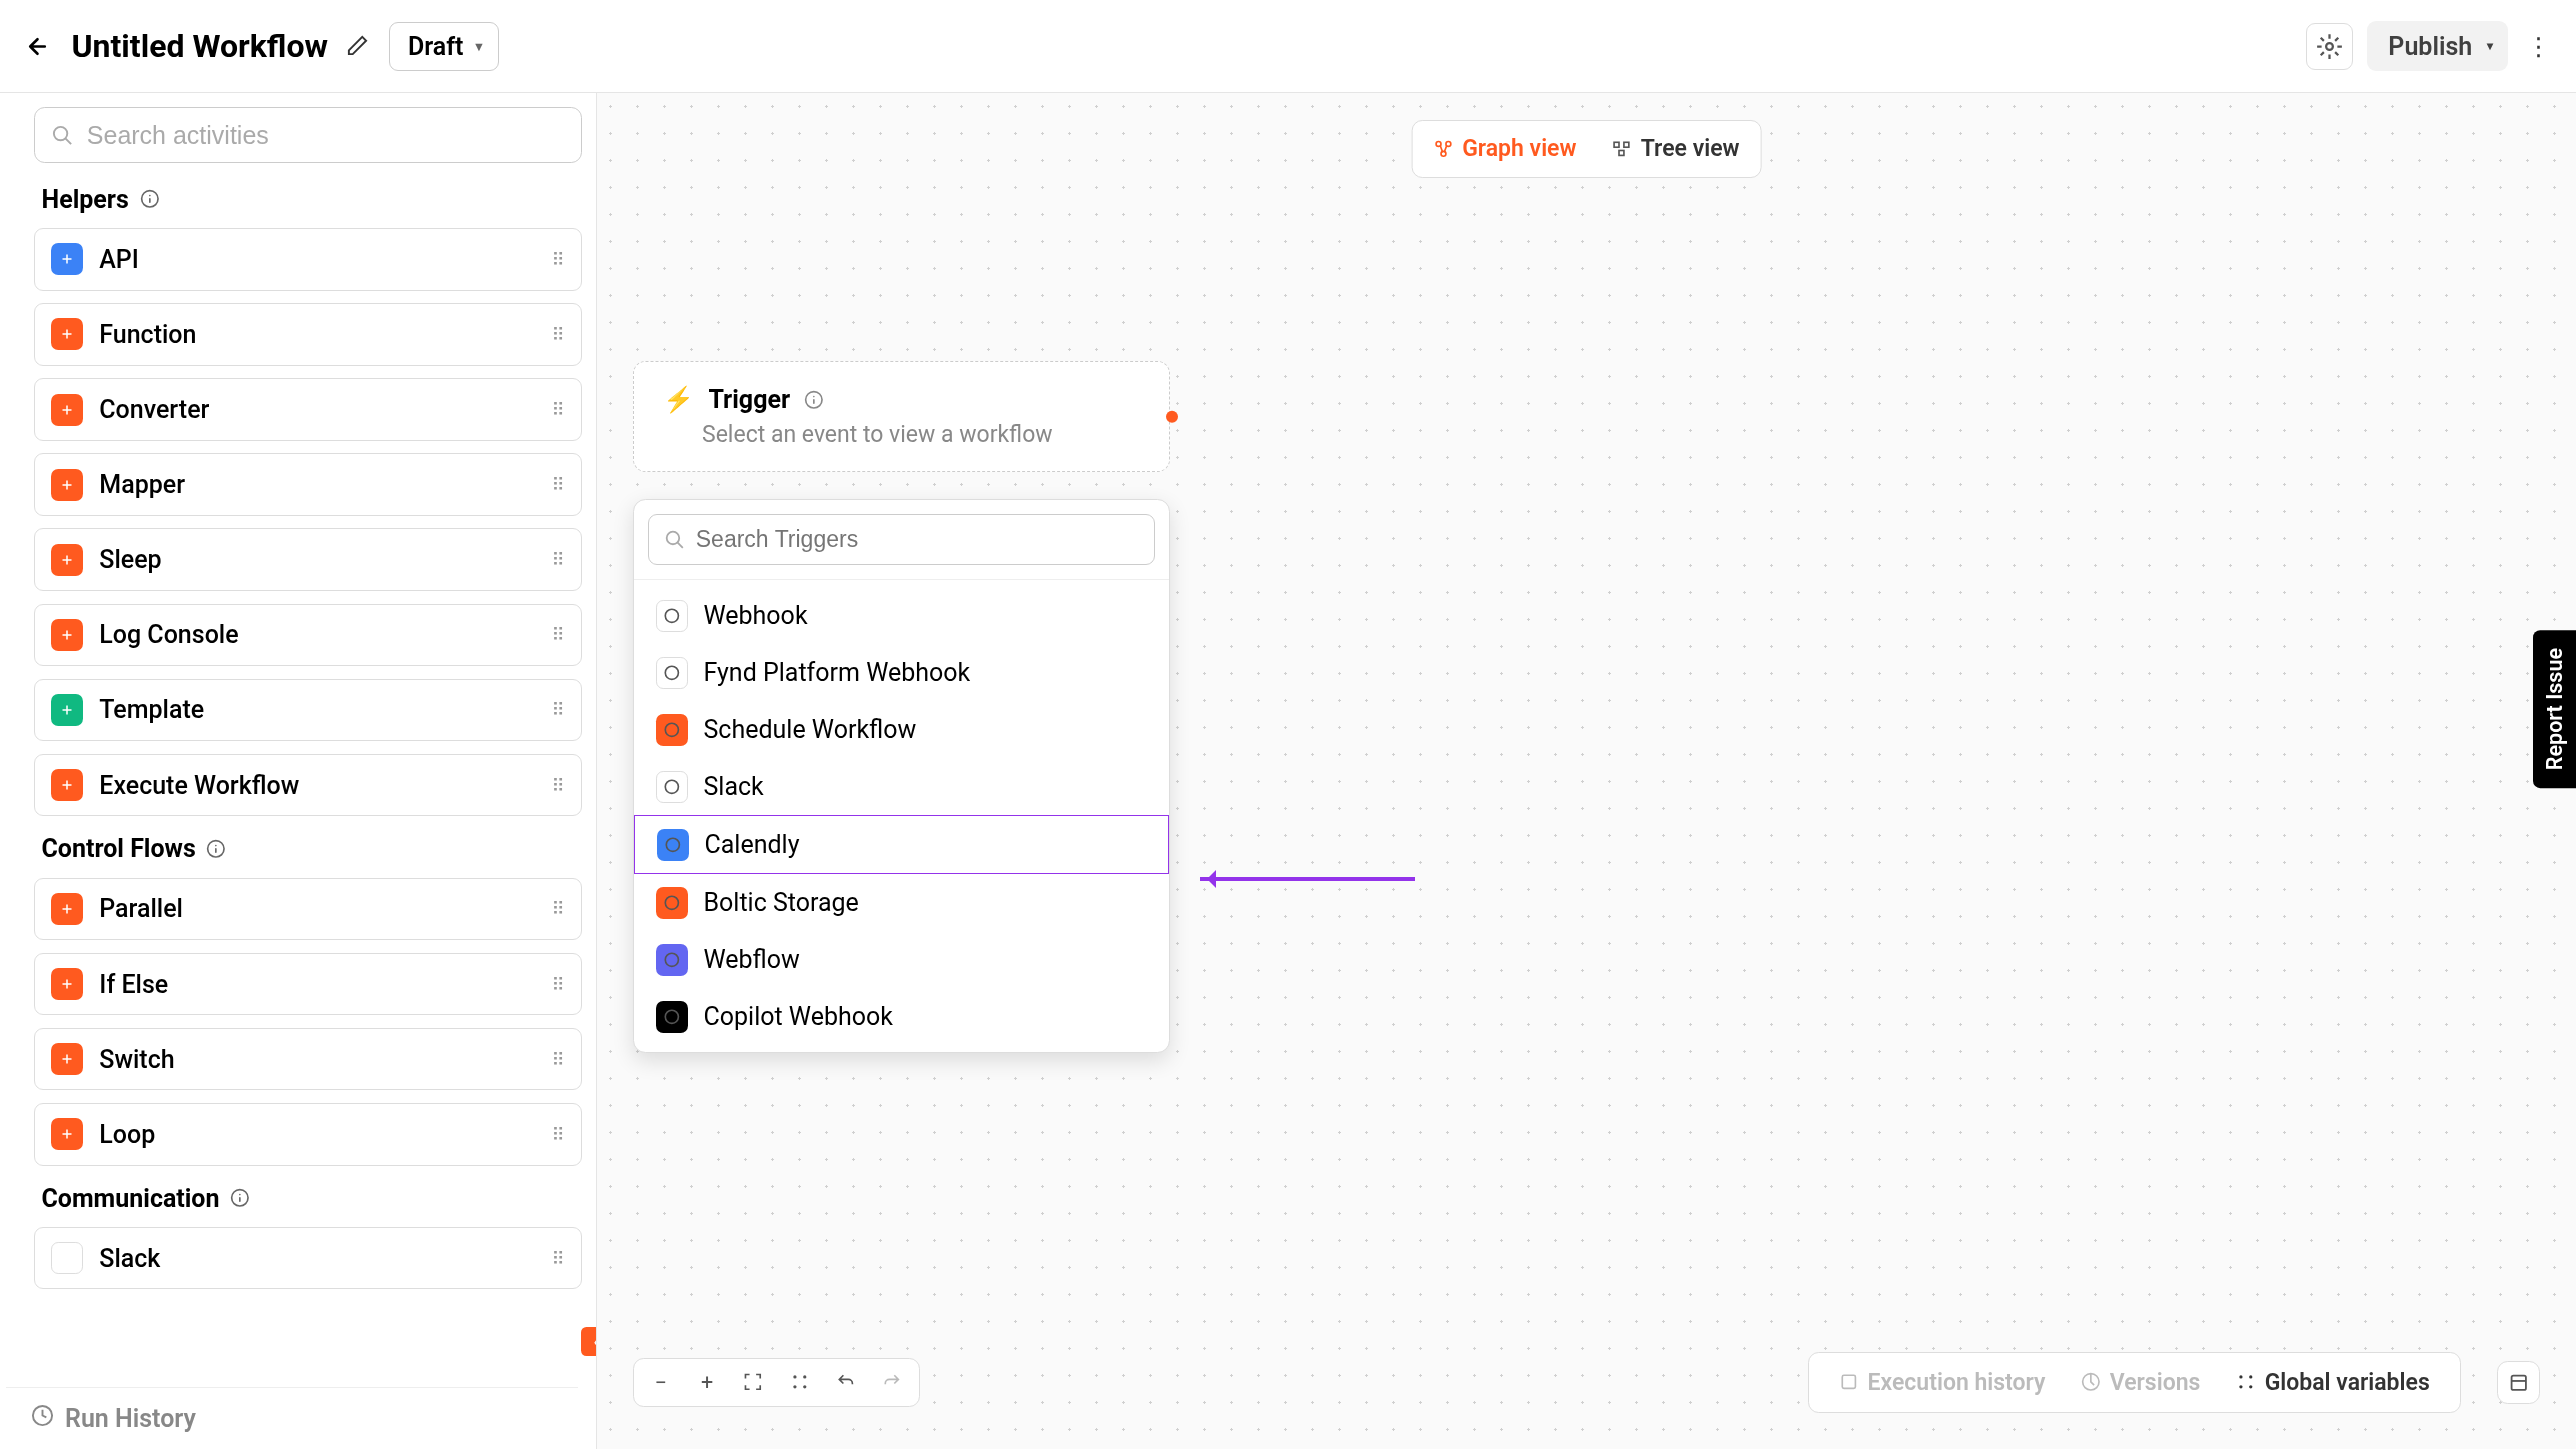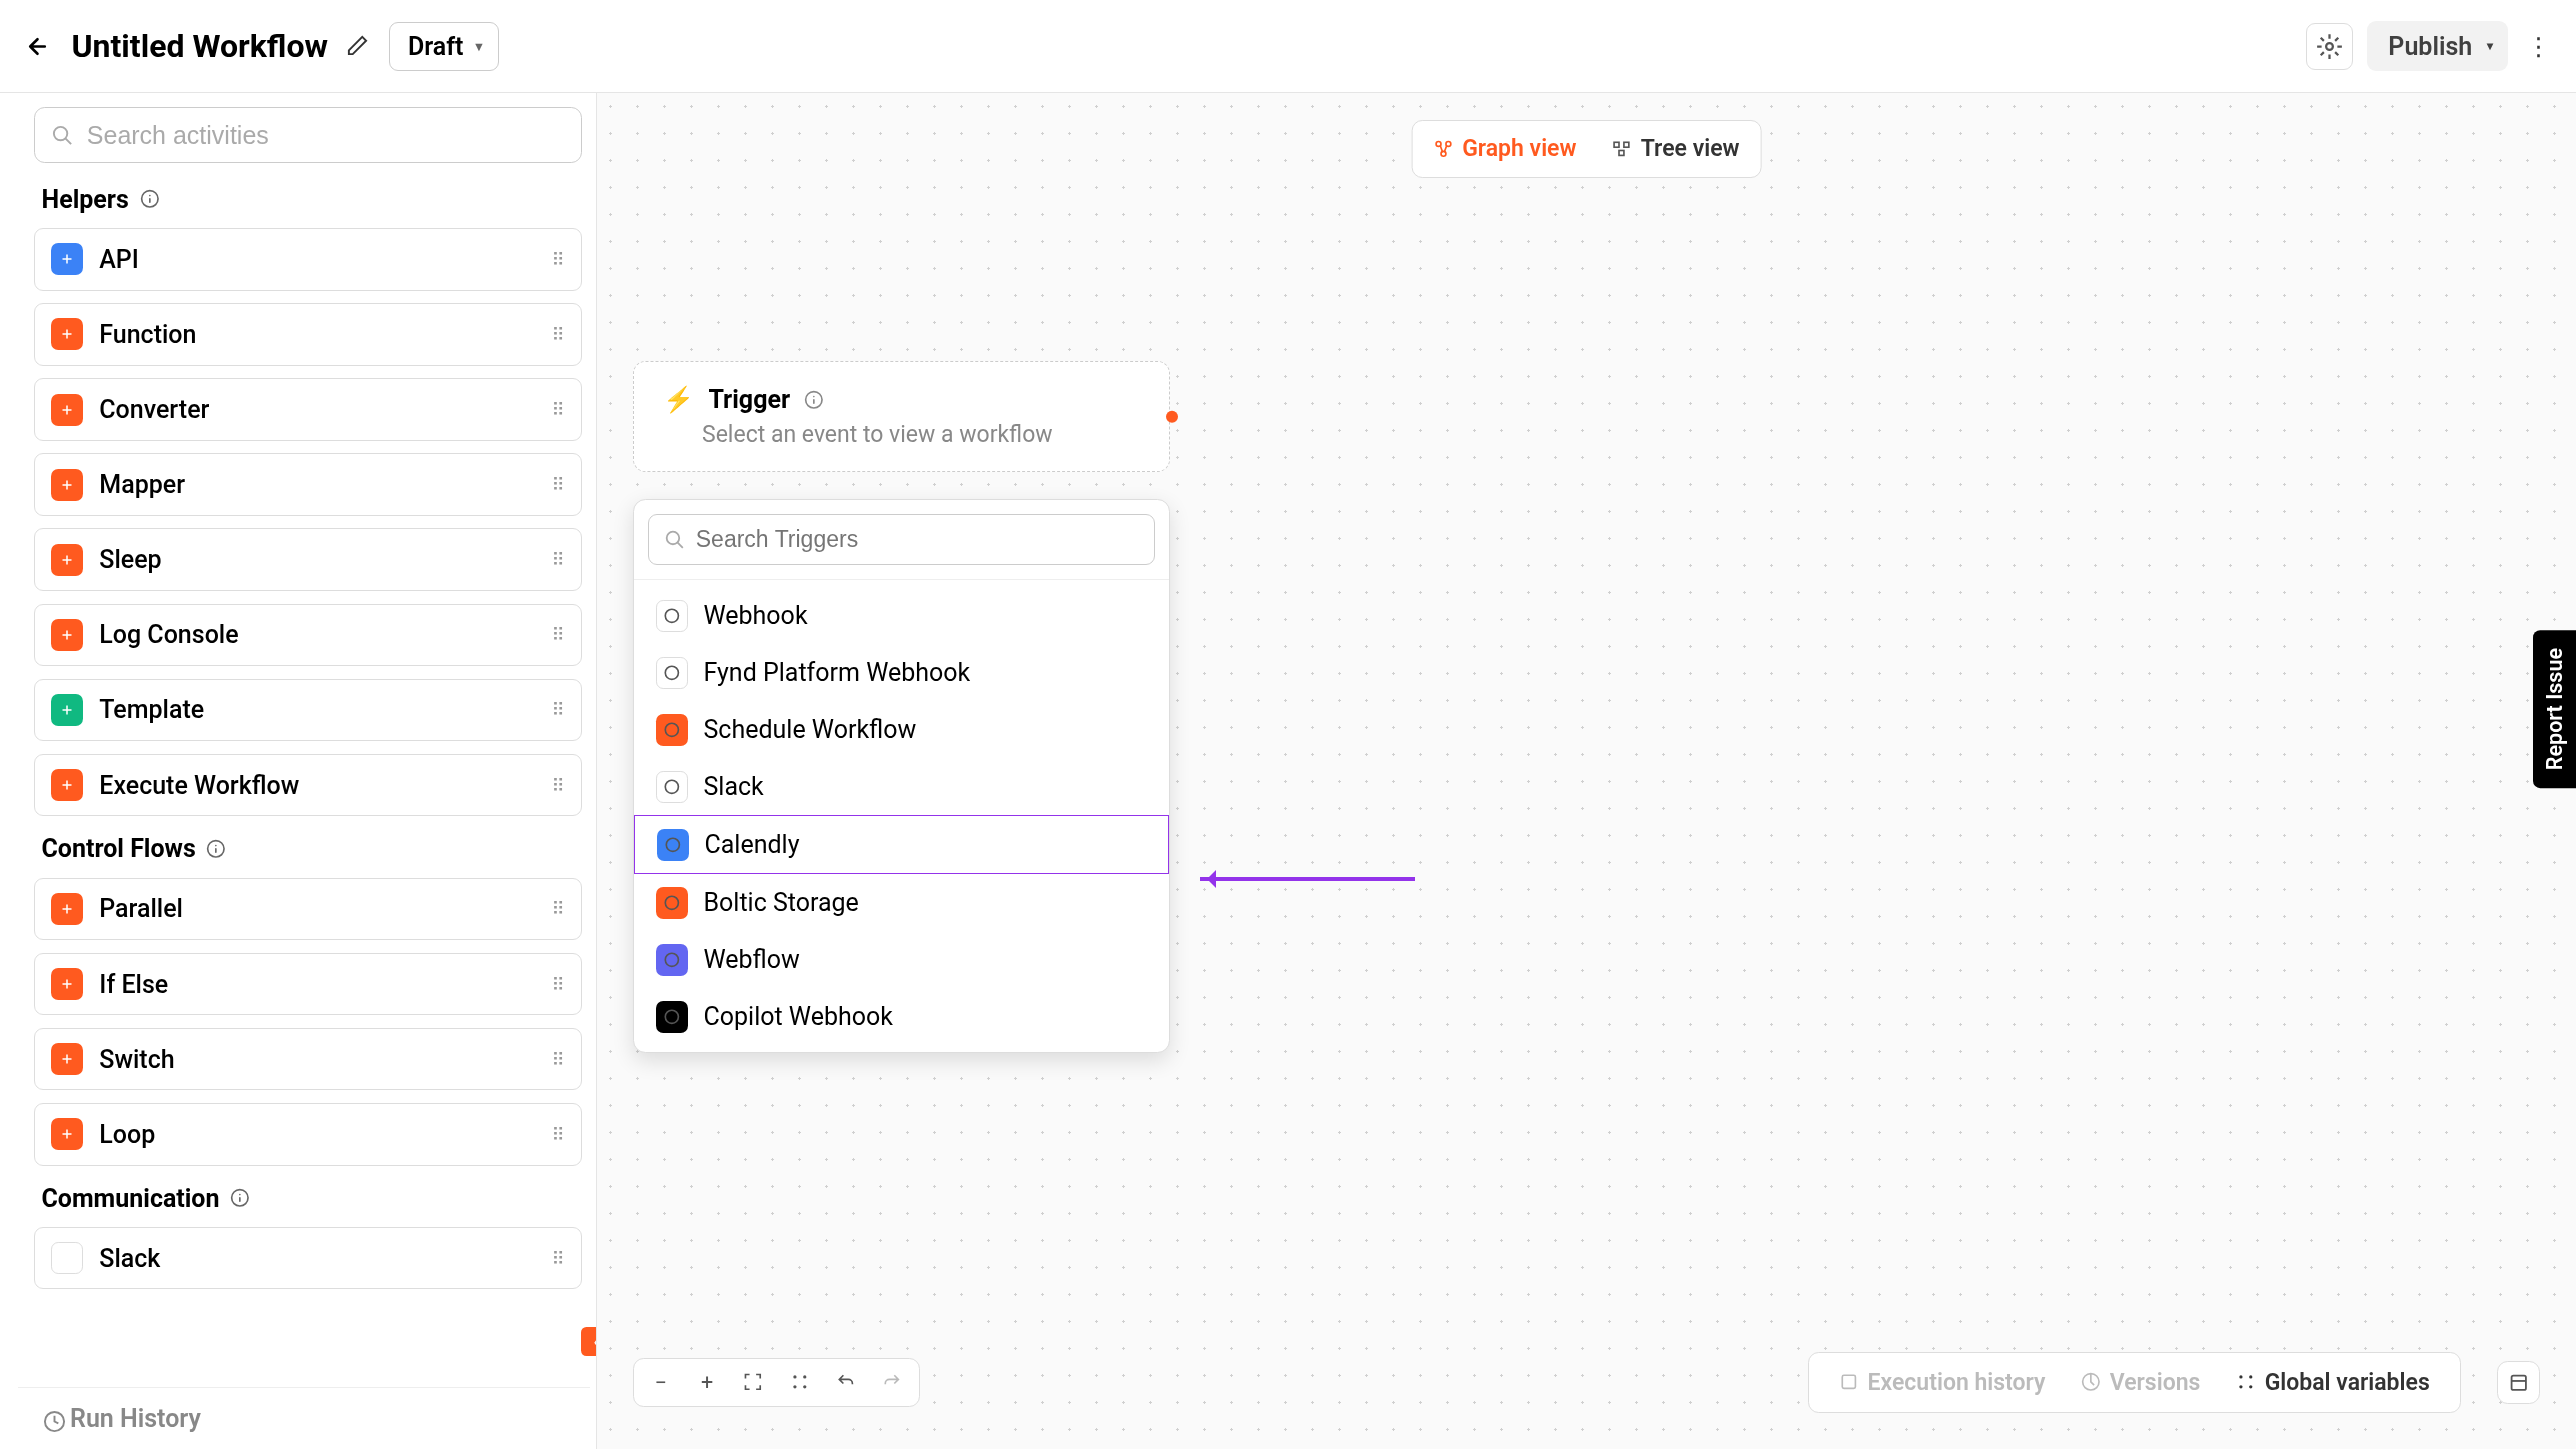--- a/index.html
+++ b/index.html
@@ -74,21 +74,21 @@
 .bottom-bar { position: absolute; bottom: 36px; left: 0; right: 0; display: flex; align-items: center; padding: 0 36px; gap: 18px; }
 .zoom-box { background: #fff; border: 0.9px solid #ddd; border-radius: 10.7px; padding: 7.2px 10.7px; display: flex; align-items: center; gap: 14.3px; }
 .zoom-btn { width: 32px; height: 32px; display: flex; align-items: center; justify-content: center; cursor: pointer; font-size: 21.5px; color: #555; }
 .bottom-center { margin-left: auto; display: flex; align-items: center; gap: 3.6px; background: #fff; border: 0.9px solid #ddd; border-radius: 10.7px; padding: 7.2px 14.3px; }
 .bc-item { padding: 9px 16px; display: flex; align-items: center; gap: 9px; font-size: 23px; font-weight: 600; cursor: pointer; }
 .bc-item.disabled { color: #bbb; }
 .bc-item:not(.disabled) { color: #333; }
 .bottom-right { margin-left: 18px; background: #fff; border: 0.9px solid #ddd; border-radius: 10.7px; width: 43px; height: 43px; display: flex; align-items: center; justify-content: center; cursor: pointer; }
 
 
-.run-history { position: absolute; bottom: 0; left: 18px; width: 572px; padding: 16px 25px; display: flex; align-items: flex-end; gap: 4px; font-size: 25px; font-weight: 600; color: #888; cursor: pointer; border-top: 0.9px solid #eee; background: #fff; }
+.run-history { position: absolute; bottom: 0; left: 6px; width: 572px; padding: 16px 25px; display: flex; align-items: flex-start; gap: 11px; font-size: 25px; font-weight: 600; color: #888; cursor: pointer; border-top: 0.9px solid #eee; background: #fff; }
 
 
 .report-issue { position: absolute; right: 0; top: 630px; background: #000; color: #fff; padding: 18px 9px; writing-mode: vertical-rl; transform: rotate(180deg); font-size: 21.5px; font-weight: 600; border-radius: 0 7.2px 7.2px 0; cursor: pointer; }
 
 .ic-orange { background: #ff5a1f; }
 .ic-blue { background: #3b82f6; }
 .ic-green { background: #10b981; }
 .ic-purple { background: #6366f1; }
 .ic-slack { background: #fff; border: 0.9px solid #ddd; }
 .ic-webhook { background: #fff; border: 0.9px solid #ddd; }

